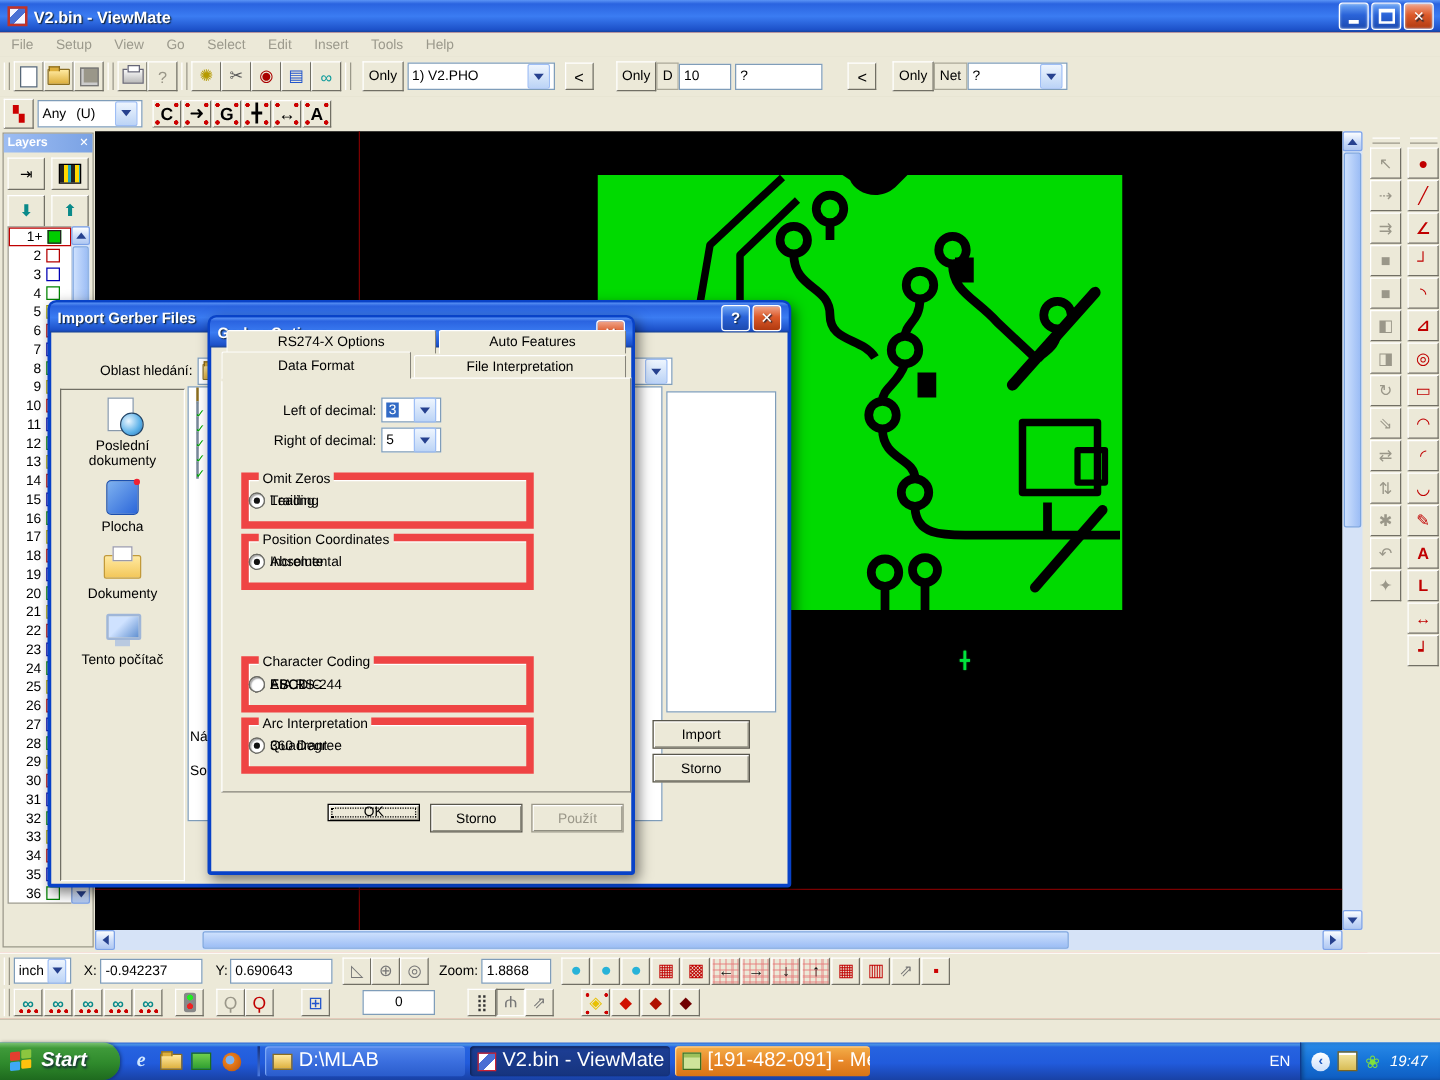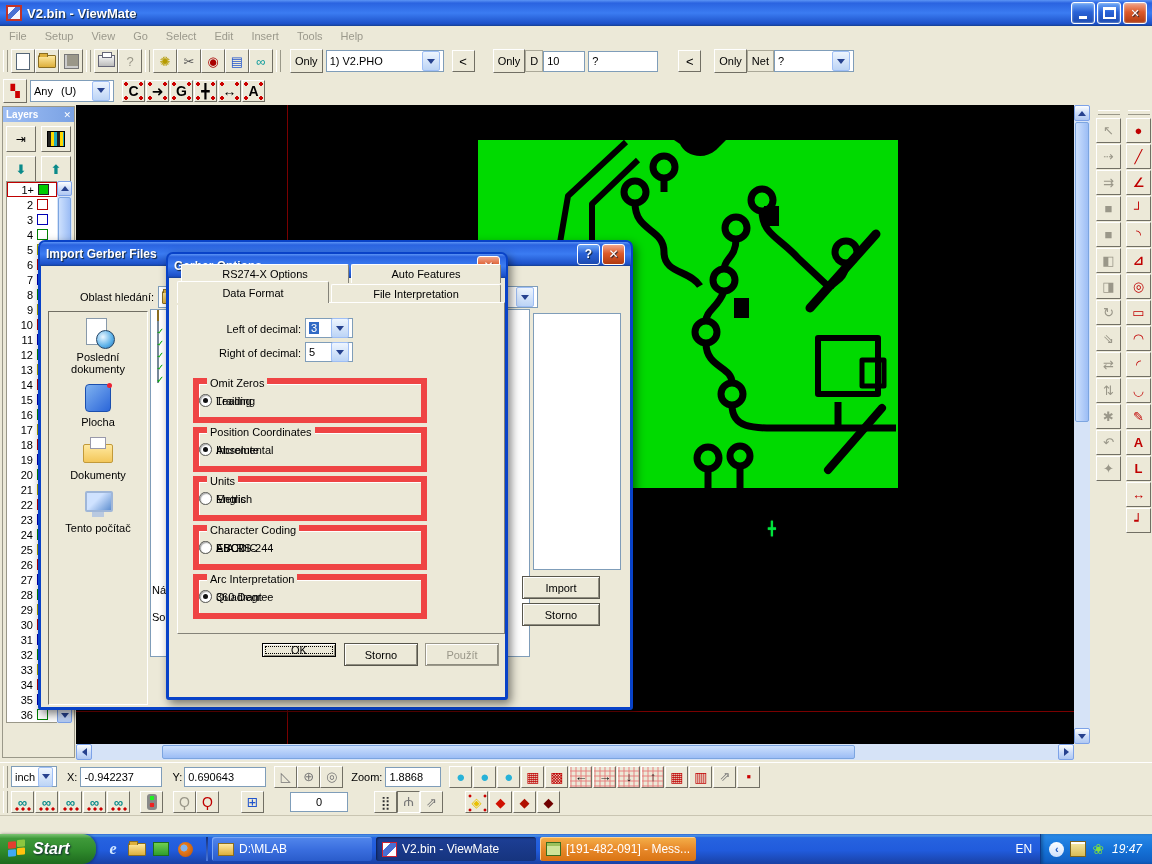--- a/index.html
+++ b/index.html
@@ -133,21 +133,21 @@
   .flag{width:20px;height:18px;position:relative;margin-right:5px;transform:skewY(-5deg);}
   .flag span{position:absolute;width:8px;height:7px;border-radius:1px;}
   .fq1{left:0;top:1px;background:#e33f2f;}.fq2{left:9px;top:0;background:#8cc63f;}
   .fq3{left:0;top:9px;background:#3fa9f5;}.fq4{left:9px;top:8px;background:#ffc20e;}
   .ql{display:flex;align-items:center;gap:6px;padding:0 8px;}
   .qlic{width:18px;height:18px;display:flex;align-items:center;justify-content:center;}
   .ie{color:#cfe6ff;font-size:16px;font-weight:bold;font-family:"Liberation Serif",serif;font-style:italic;}
   .ffx{width:15px;height:15px;border-radius:50%;background:radial-gradient(circle at 40% 40%,#7fb2f0 25%,#e87b1a 30%,#b5500a);}
   .book{width:14px;height:12px;background:linear-gradient(#6fcf4f,#2f9e2f);border:1px solid #1c6e1c;}
   .tdiv{width:2px;height:24px;background:linear-gradient(#15307a,#4a7ae0);margin:0 4px;}
-  .task{height:24px;width:160px;margin-right:4px;border-radius:3px;display:flex;align-items:center;gap:5px;padding:0 6px;color:#fff;box-sizing:border-box;font-size:12px;white-space:nowrap;overflow:hidden;}
+  .task{height:24px;width:160px;margin-right:4px;border-radius:3px;display:flex;align-items:center;gap:5px;padding:0 6px;color:#fff;box-sizing:border-box;font-size:16px;white-space:nowrap;overflow:hidden;}
   .task.tnorm{background:linear-gradient(#5287ec,#3b6fdf 50%,#2a5ccb);box-shadow:inset 1px 1px 0 #7aa6f5;}
   .task.tactive{background:linear-gradient(#1d3f96,#16347e);box-shadow:inset 1px 1px 2px #0d2050;}
   .task.talert{width:156px;background:linear-gradient(#f4b04a,#e8892a 50%,#d97414);box-shadow:inset 1px 1px 0 #ffd191;}
   .ticon{width:14px;height:11px;flex:0 0 auto;}
   .ticon.tfold{background:linear-gradient(#ffe9a0,#ddaf3c);border:1px solid #8a6d20;}
   .ticon.tapp{height:13px;width:13px;background:linear-gradient(135deg,#fff 30%,#4a6fd4 30%,#4a6fd4 65%,#fff 65%);border:1px solid #c23;}
   .ticon.tmsg{height:12px;width:13px;background:#cfe49a;border:1px solid #3a6e1f;box-shadow:inset 0 3px 0 #9cc05c;}
   .tray{margin-left:auto;height:30px;display:flex;align-items:center;color:#fff;}
   .lang{padding:0 8px;font-size:12px;}
   .trayarea{height:30px;background:linear-gradient(180deg,#2a8ae8 0%,#1573d8 50%,#0f5cc0 100%);display:flex;align-items:center;gap:6px;padding:0 10px 0 8px;border-left:1px solid #0d3a8a;box-shadow:inset 2px 0 3px rgba(0,0,0,.25);}
@@ -698,32 +698,20 @@
         <span>
           
         <span class="opt off" style="top:10px">
               <span class="radio"></span>
               <span>Incremental</span>
             </span><span class="opt on" style="top:10px">
               <span class="radio"></span>
               <span>Absolute</span>
             </span></span>
       </div>
-      <div class="gb" style="left:15px;top:173px;width:222px;height:33px">
-        <span class="gbl">Units</span>
-        <span>
-          
-        <span class="opt on" style="top:10px">
-              <span class="radio"></span>
-              <span>English</span>
-            </span><span class="opt off" style="top:10px">
-              <span class="radio"></span>
-              <span>Metric</span>
-            </span></span>
-      </div>
       <div class="gb coding" style="left:15px;top:222px;width:222px;height:33px">
         <span class="gbl">Character Coding</span>
         <span>
           
         <span class="opt on" style="top:10px">
               <span class="radio"></span>
               <span>ASCII</span>
             </span><span class="opt off" style="top:10px">
               <span class="radio"></span>
               <span>EBCDIC</span>

